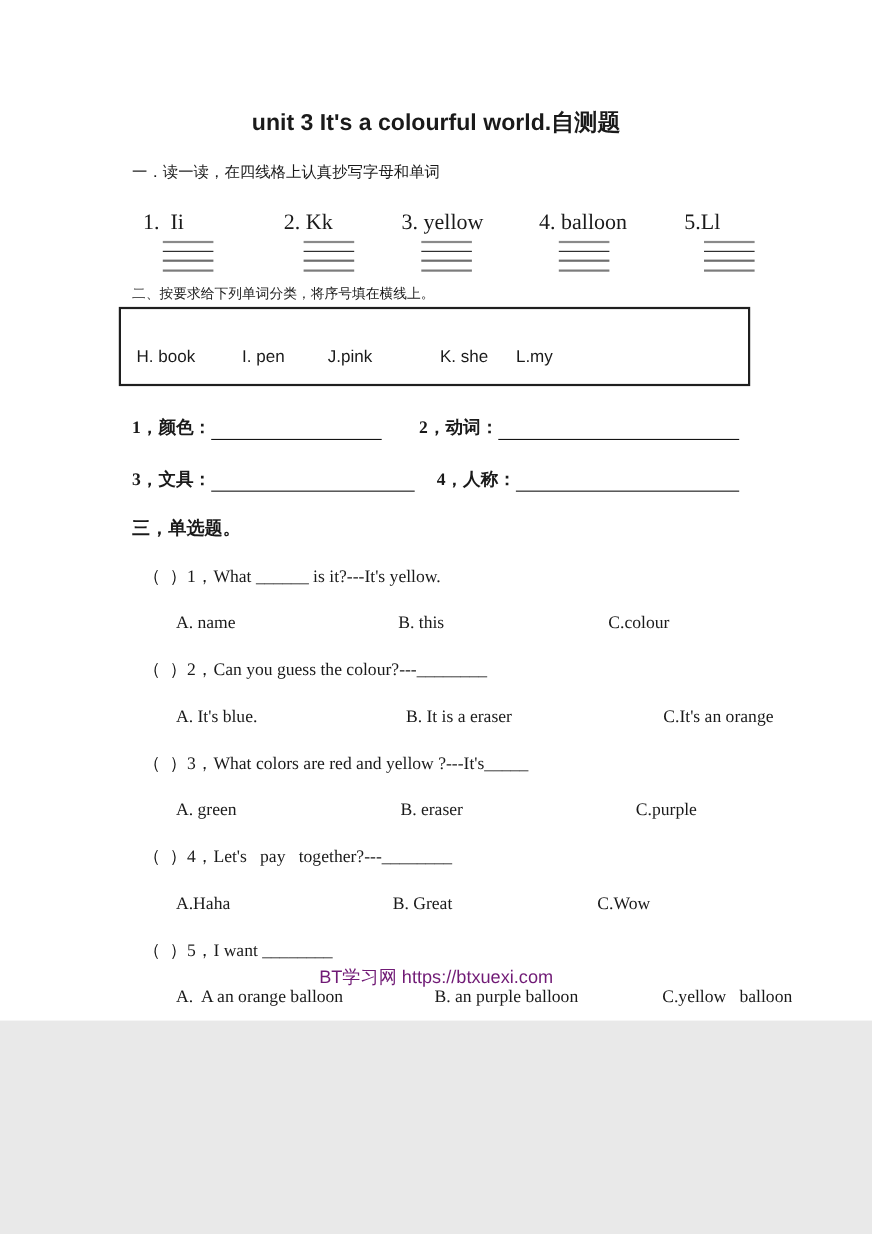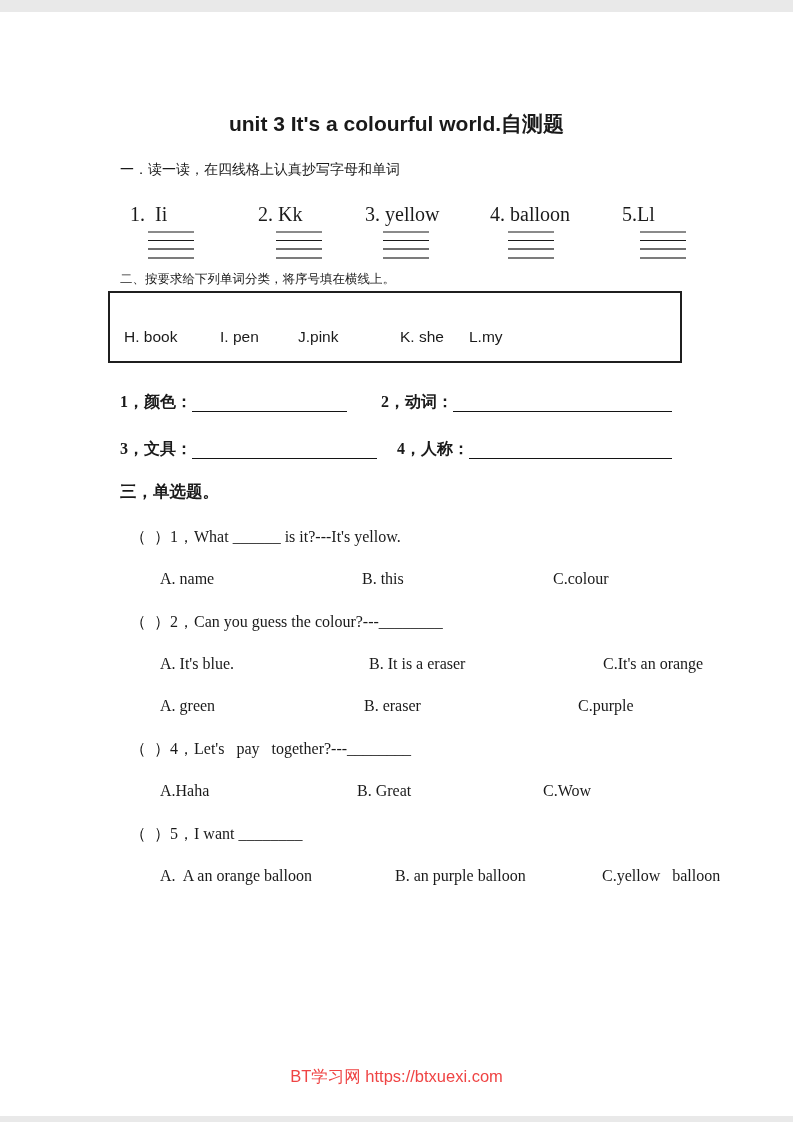--- a/index.html
+++ b/index.html
@@ -1,19 +1,19 @@
 <!DOCTYPE html>
 <html><head>
 <meta charset="utf-8">
 <style>
   html,body{margin:0;padding:0;background:#e9e9e9;}
   .page{
     position:relative;
-    width:793px;height:1104px;
-    margin:12px auto;
+    width:793px;height:928px;
+    margin:0 auto;
     background:#ffffff;
     font-family:"Liberation Serif", serif;
     color:#1a1a1a;
     box-sizing:border-box;
     padding-top:98px;
     overflow:hidden;
   }
   .title{
     text-align:center;
     font-family:"Liberation Sans", sans-serif;
@@ -125,21 +125,21 @@
   .q4o span:nth-child(2){width:147px;}
   .q5o span:nth-child(1){width:196px;}
   .q5o span:nth-child(2){width:168px;}
   .footer{
     position:absolute;
     left:0;right:0;
     bottom:28px;
     text-align:center;
     font-family:"Liberation Sans", sans-serif;
     font-size:16.5px;
-    color:#ef4444;
+    color:#701a75;
   }
 </style>
 </head>
 <body>
 
 <div class="page">
 
   <div class="title">unit 3 It's a colourful world.自测题</div>
 
   <div class="h1">一．读一读，在四线格上认真抄写字母和单词</div>
@@ -228,20 +228,21 @@
     <span>C.colour</span>
   </div>
 
   <div class="q">（  ）2，Can you guess the colour?---________</div>
   <div class="opts q2o">
     <span>A. It's blue.</span>
     <span>B. It is a eraser</span>
     <span>C.It's an orange</span>
   </div>
 
+  <div class="q">（  ）3，What colors are red and yellow ?---It's_____</div>
   <div class="opts q3o">
     <span>A. green</span>
     <span>B. eraser</span>
     <span>C.purple</span>
   </div>
 
   <div class="q">（  ）4，Let's   pay   together?---________</div>
   <div class="opts q4o">
     <span>A.Haha</span>
     <span>B. Great</span>

